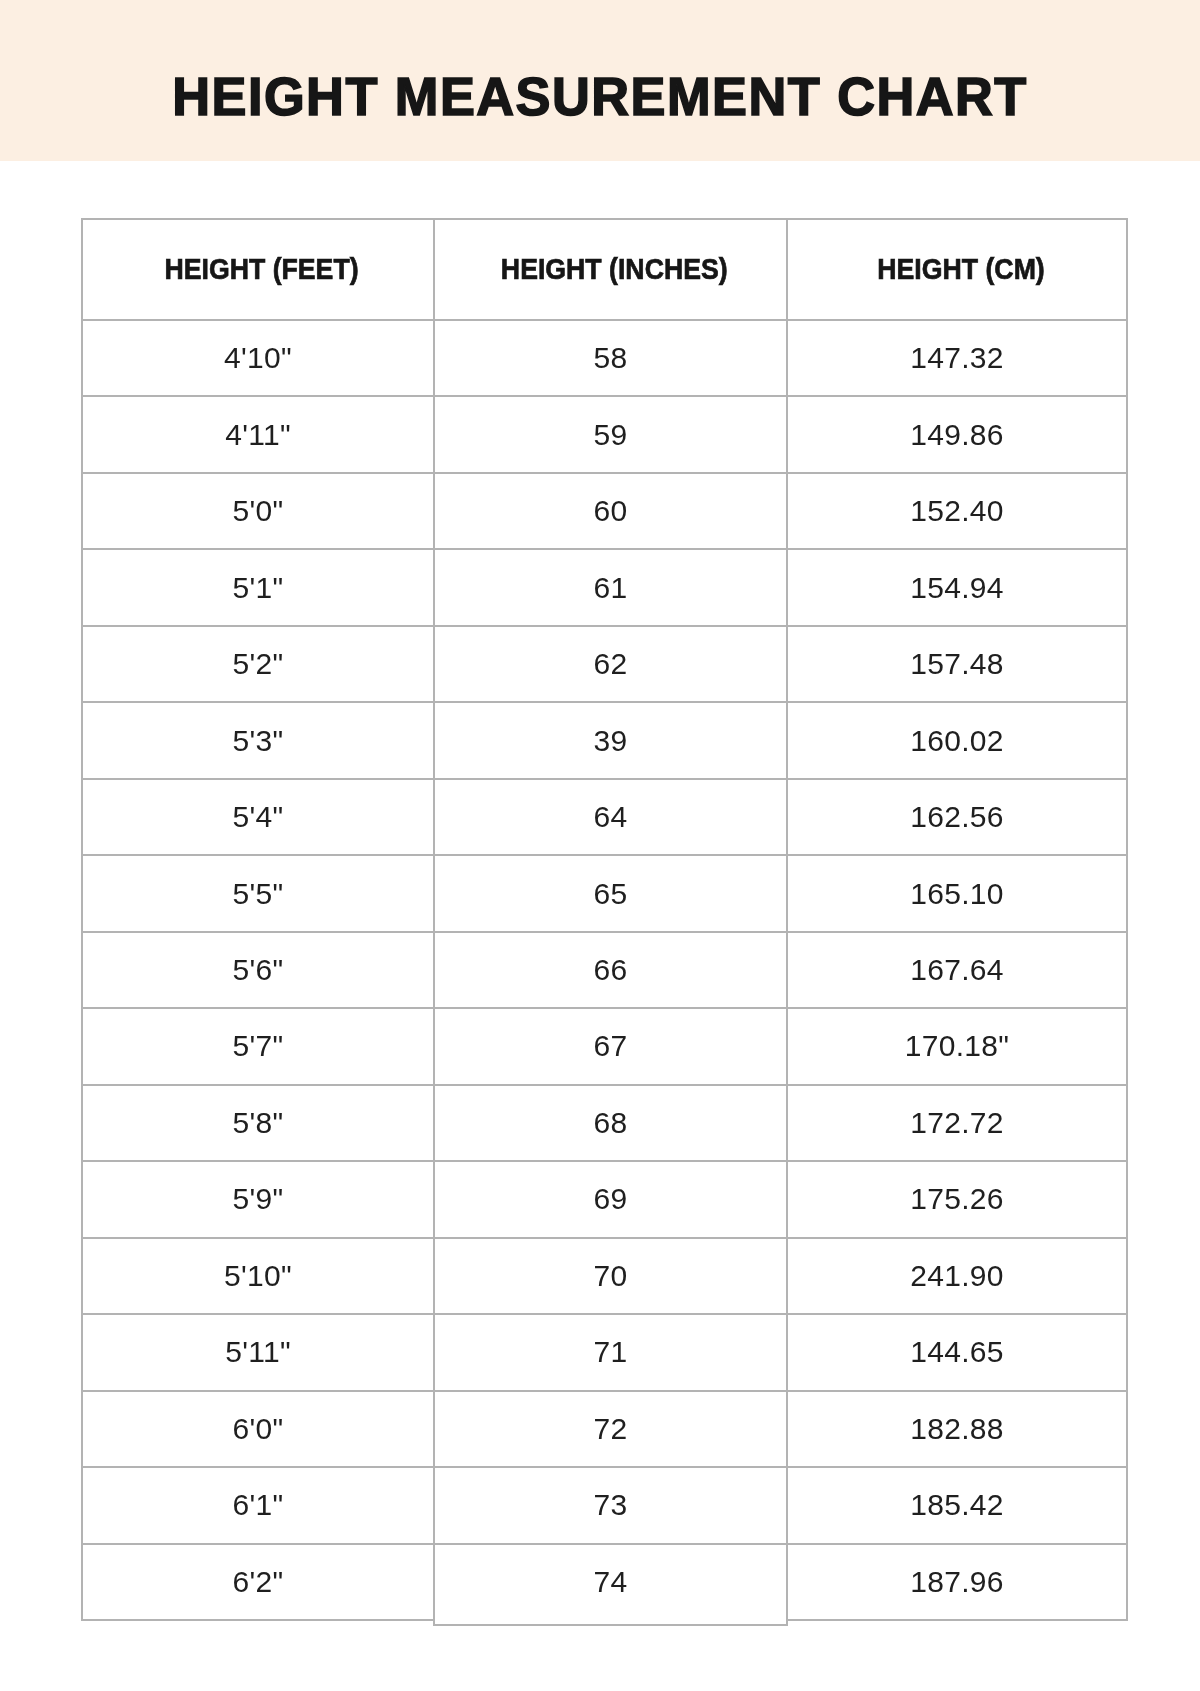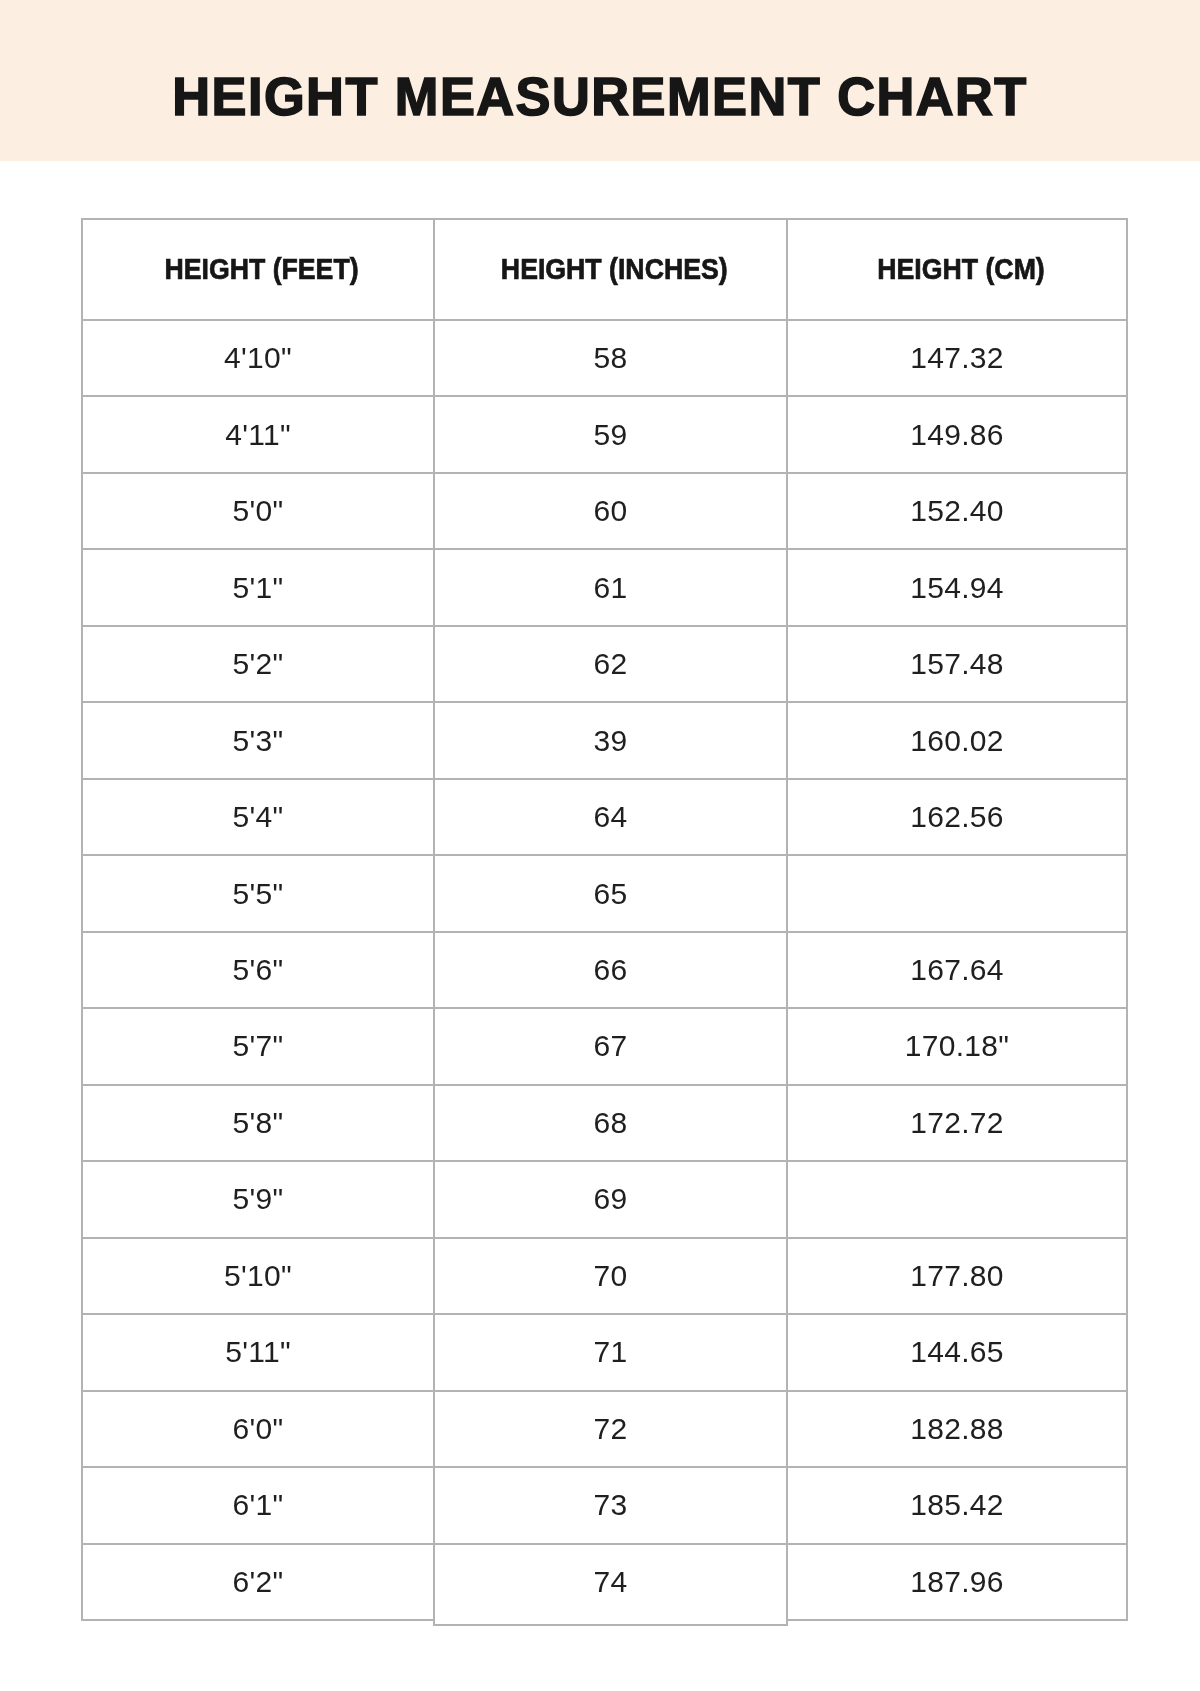--- a/index.html
+++ b/index.html
@@ -157,44 +157,46 @@
     <div class="cell dcell">160.02</div>
   </div>
         <div class="row trow">
     <div class="cell dcell">5'4"</div>
     <div class="cell dcell">64</div>
     <div class="cell dcell">162.56</div>
   </div>
         <div class="row trow">
     <div class="cell dcell">5'5"</div>
     <div class="cell dcell">65</div>
+    <div class="cell dcell">165.10</div>
   </div>
         <div class="row trow">
     <div class="cell dcell">5'6"</div>
     <div class="cell dcell">66</div>
     <div class="cell dcell">167.64</div>
   </div>
         <div class="row trow">
     <div class="cell dcell">5'7"</div>
     <div class="cell dcell">67</div>
     <div class="cell dcell">170.18"</div>
   </div>
         <div class="row trow">
     <div class="cell dcell">5'8"</div>
     <div class="cell dcell">68</div>
     <div class="cell dcell">172.72</div>
   </div>
         <div class="row trow">
     <div class="cell dcell">5'9"</div>
     <div class="cell dcell">69</div>
+    <div class="cell dcell">175.26</div>
   </div>
         <div class="row trow">
     <div class="cell dcell">5'10"</div>
     <div class="cell dcell">70</div>
-    <div class="cell dcell">177.80</div>
+    <div class="cell dcell">241.90</div>
   </div>
         <div class="row trow">
     <div class="cell dcell">5'11"</div>
     <div class="cell dcell">71</div>
     <div class="cell dcell">144.65</div>
   </div>
         <div class="row trow">
     <div class="cell dcell">6'0"</div>
     <div class="cell dcell">72</div>
     <div class="cell dcell">182.88</div>

